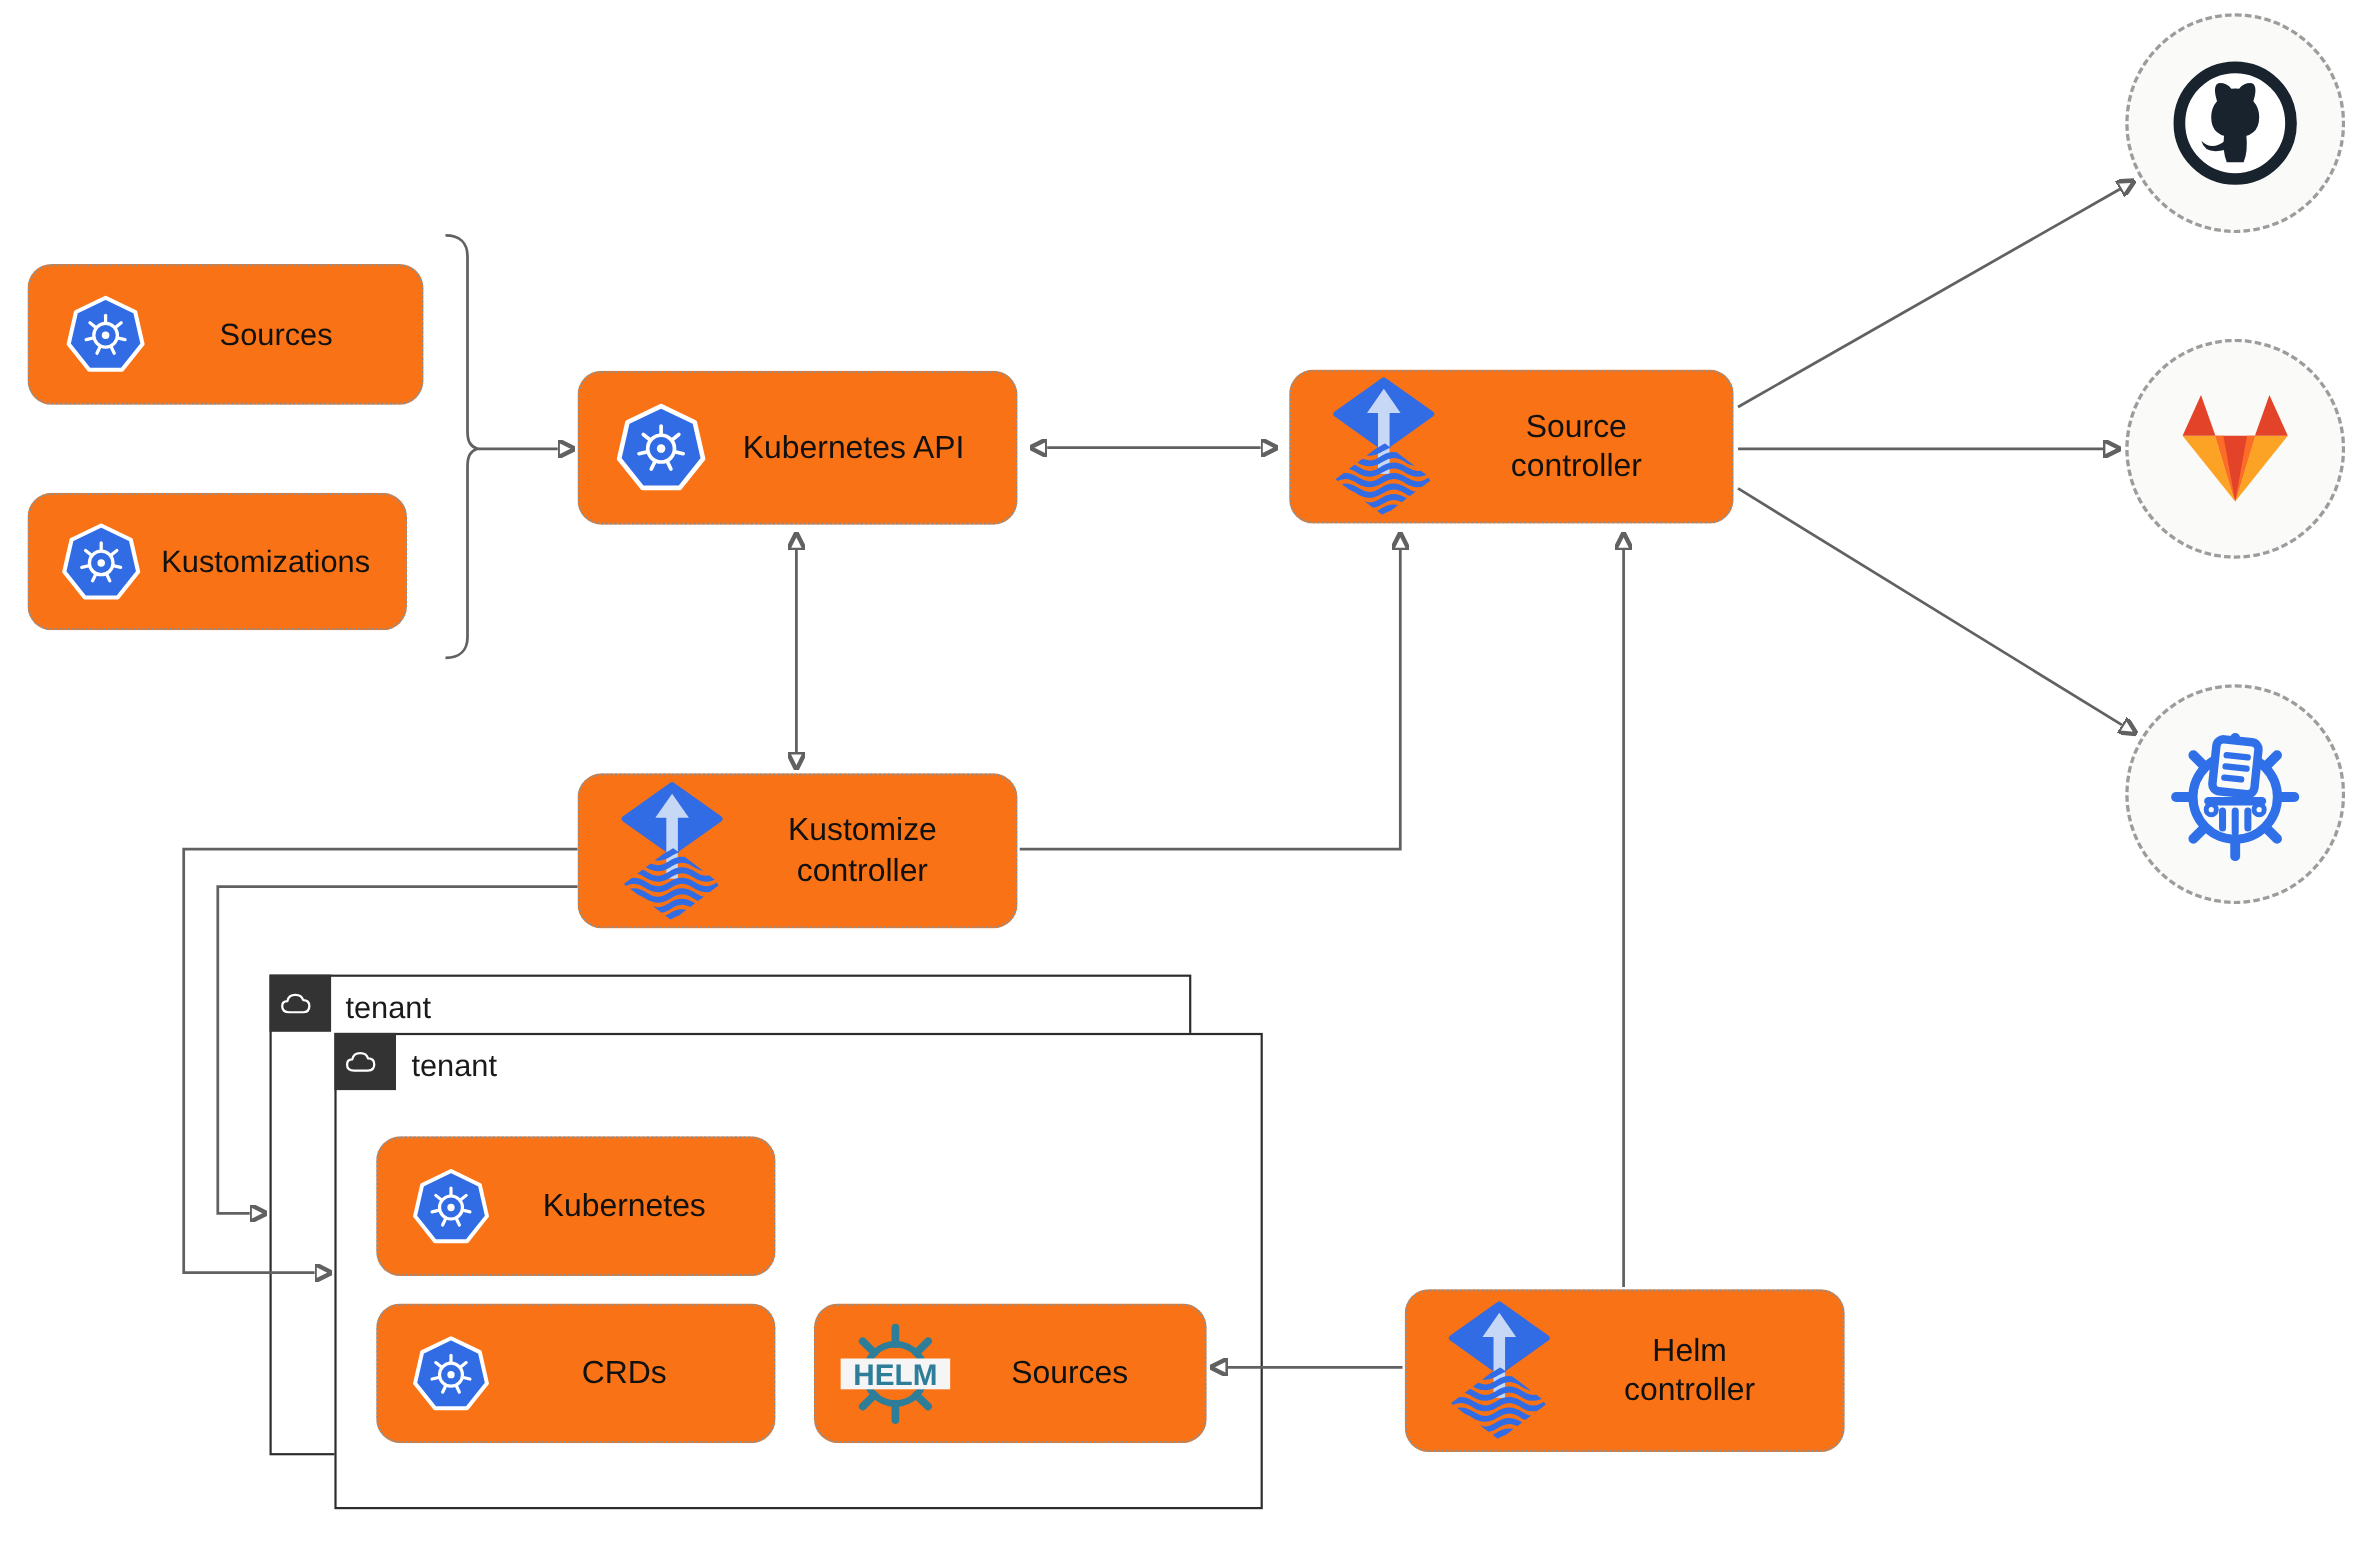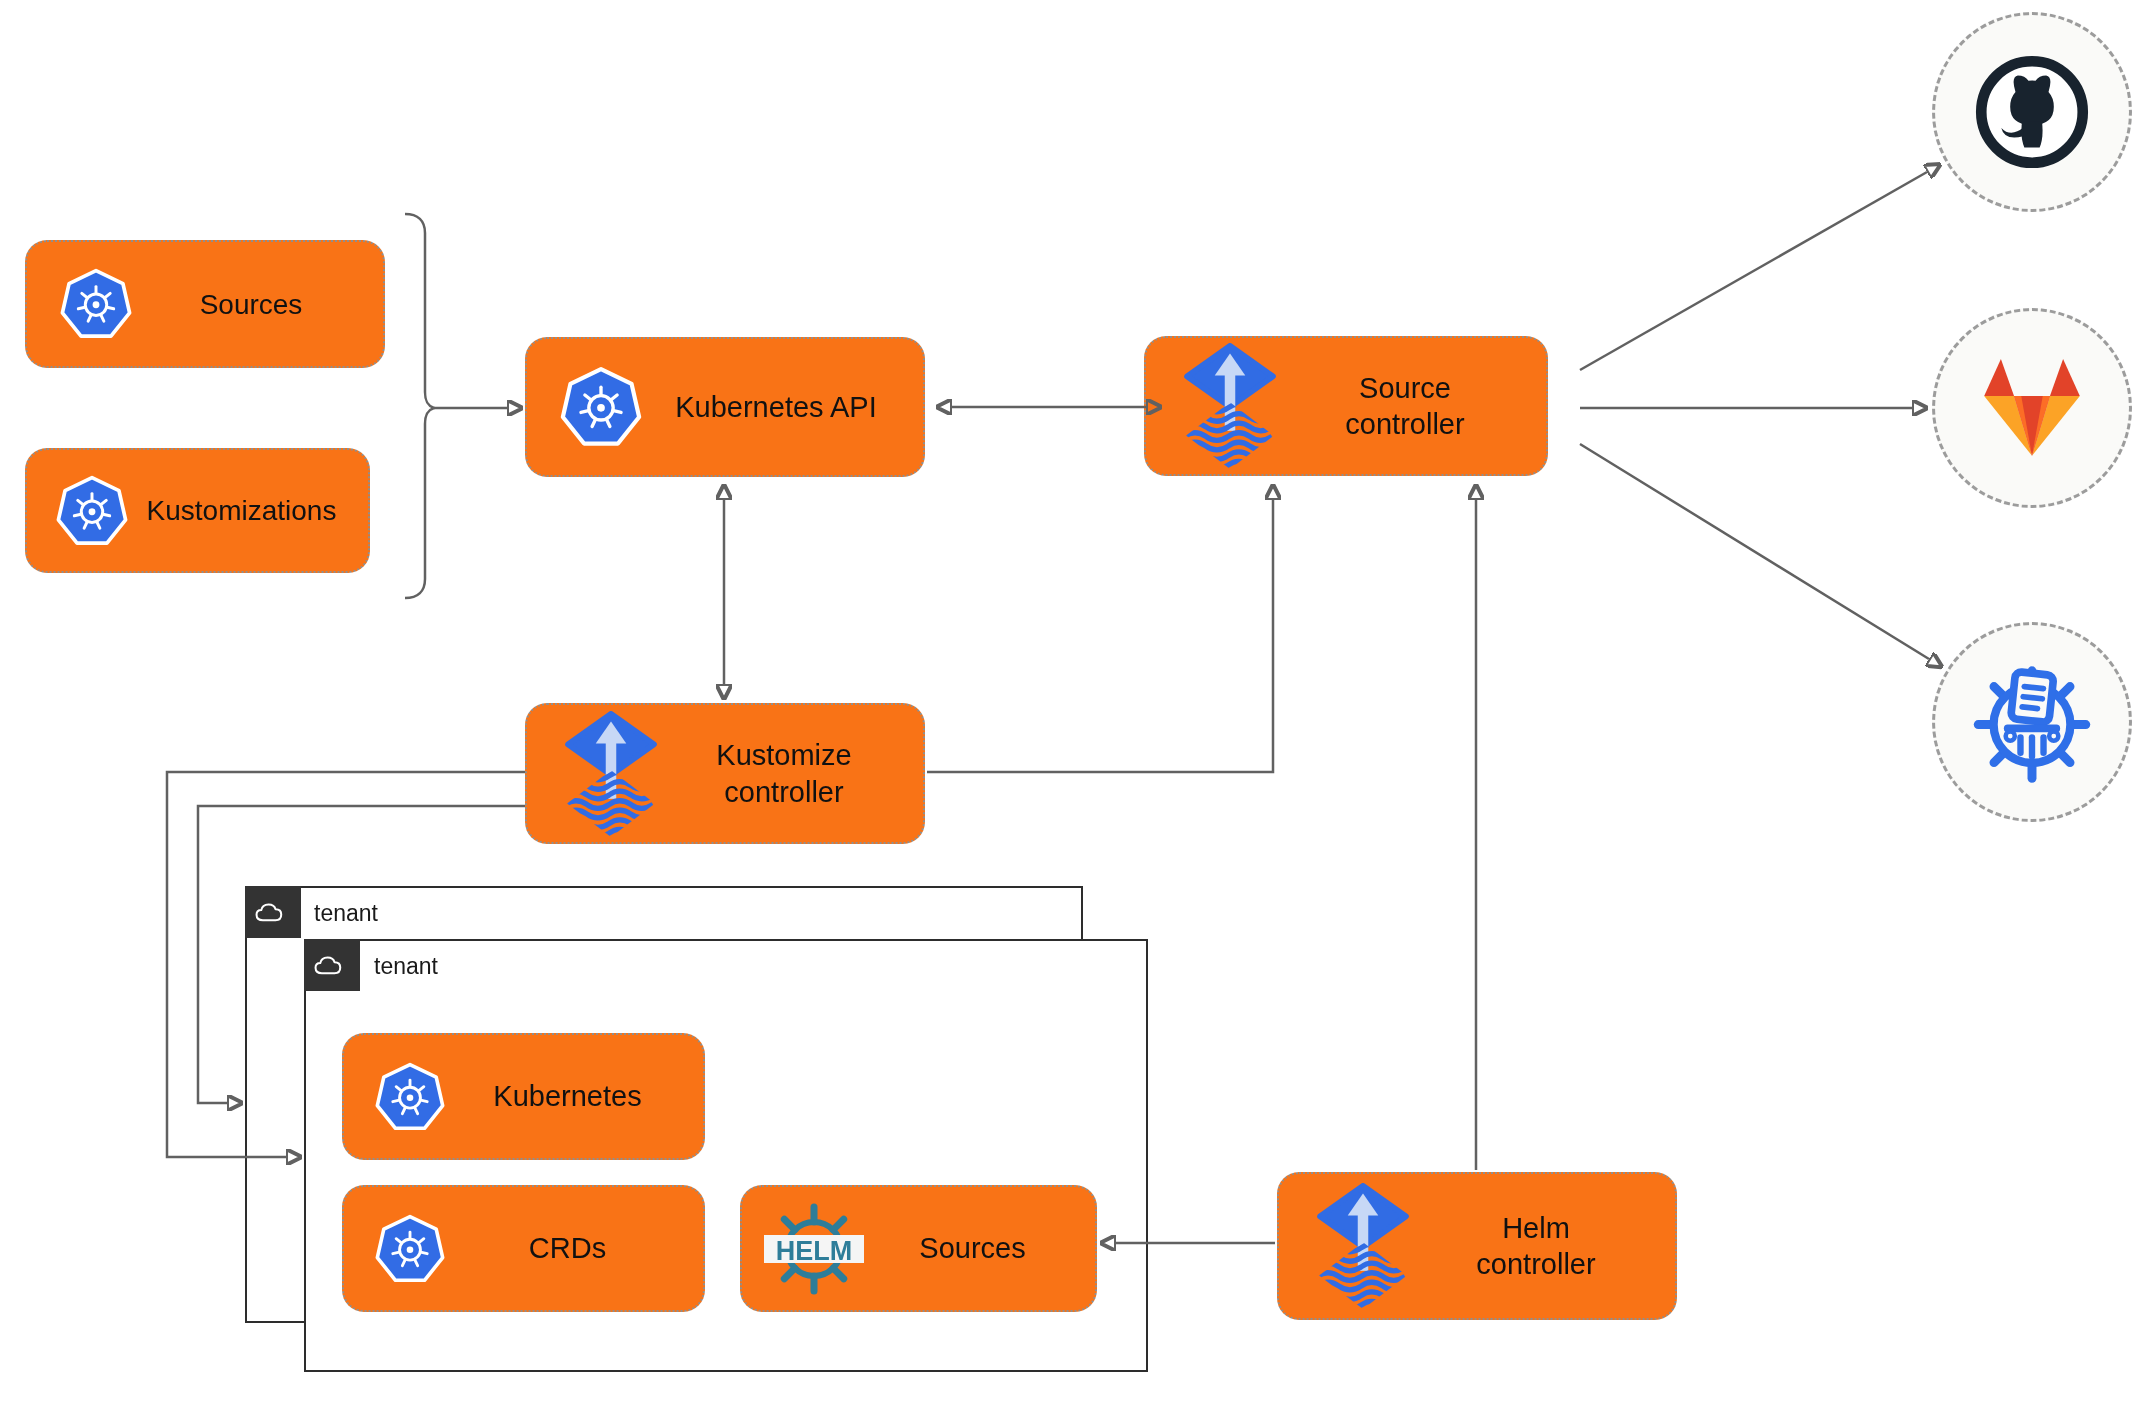--- a/index.html
+++ b/index.html
@@ -26,21 +26,21 @@
     display:flex;align-items:center;justify-content:center;
   }
   .circle-node .icon svg{display:block;}
   
   .tenant-box{position:absolute;background:#ffffff;border:2.5px solid #2d2d2d;box-sizing:border-box;}
   .tenant-tab{
     position:absolute;width:56px;height:52px;background:#333333;
     display:flex;align-items:center;justify-content:center;
   }
   .tenant-tab svg{display:block;}
-  .tenant-label{position:absolute;font-size:23px;color:#1a1a1a;}
+  .tenant-label{position:absolute;font-size:28px;color:#1a1a1a;}
   .connectors{position:absolute;left:0;top:0;width:2144px;height:1407px;pointer-events:none;z-index:30;}
   .connectors path{stroke:#616161;stroke-width:2.5;fill:none;}
   .z1{z-index:1}.z2{z-index:2}.z3{z-index:3}
 </style>
 </head>
 <body>
 
 <div class="canvas">
 
   <div class="tenant-box z1" style="left:245px;top:886px;width:838px;height:437px;"></div>
@@ -110,21 +110,21 @@
           <line x1="47.4" y1="56.4" x2="39.4" y2="73.1" stroke="#fff" stroke-width="4" stroke-linecap="round"></line>
           <line x1="44.2" y1="52.3" x2="26.1" y2="56.5" stroke="#fff" stroke-width="4" stroke-linecap="round"></line>
           <line x1="45.3" y1="47.3" x2="30.8" y2="35.7" stroke="#fff" stroke-width="4" stroke-linecap="round"></line>
   <circle cx="50" cy="51" r="14.5" fill="#326CE5" stroke="#fff" stroke-width="4"></circle>
   <circle cx="50" cy="51" r="4.6" fill="#fff"></circle>
 </svg>
       </span>
     <span class="label">Kubernetes API</span>
   </div>
 
-  <div class="node" style="left:1144px;top:336px;width:404px;height:140px;justify-content:space-between;">
+  <div class="node" style="left:1172px;top:336px;width:404px;height:140px;justify-content:space-between;">
     <span class="icon" style="width:96px;height:126px;margin-left:36px;">
 <svg viewBox="0 0 100 132">
   <path d="M50,3 L95,35 L50,67 L5,35 Z" fill="#316CE4" stroke="#316CE4" stroke-width="6" stroke-linejoin="round"></path>
   <rect x="44.5" y="30" width="11" height="62" fill="#C7D8F6"></rect>
   <polygon points="50,11 66,34 34,34" fill="#C7D8F6"></polygon>
   <clipPath id="fluxclip">
             <path d="M50,62 L96,97 L50,132 L4,97 Z"></path>
           </clipPath>
   <g clip-path="url(#fluxclip)">
     <g stroke="#316CE4" stroke-width="5.5" fill="none">

